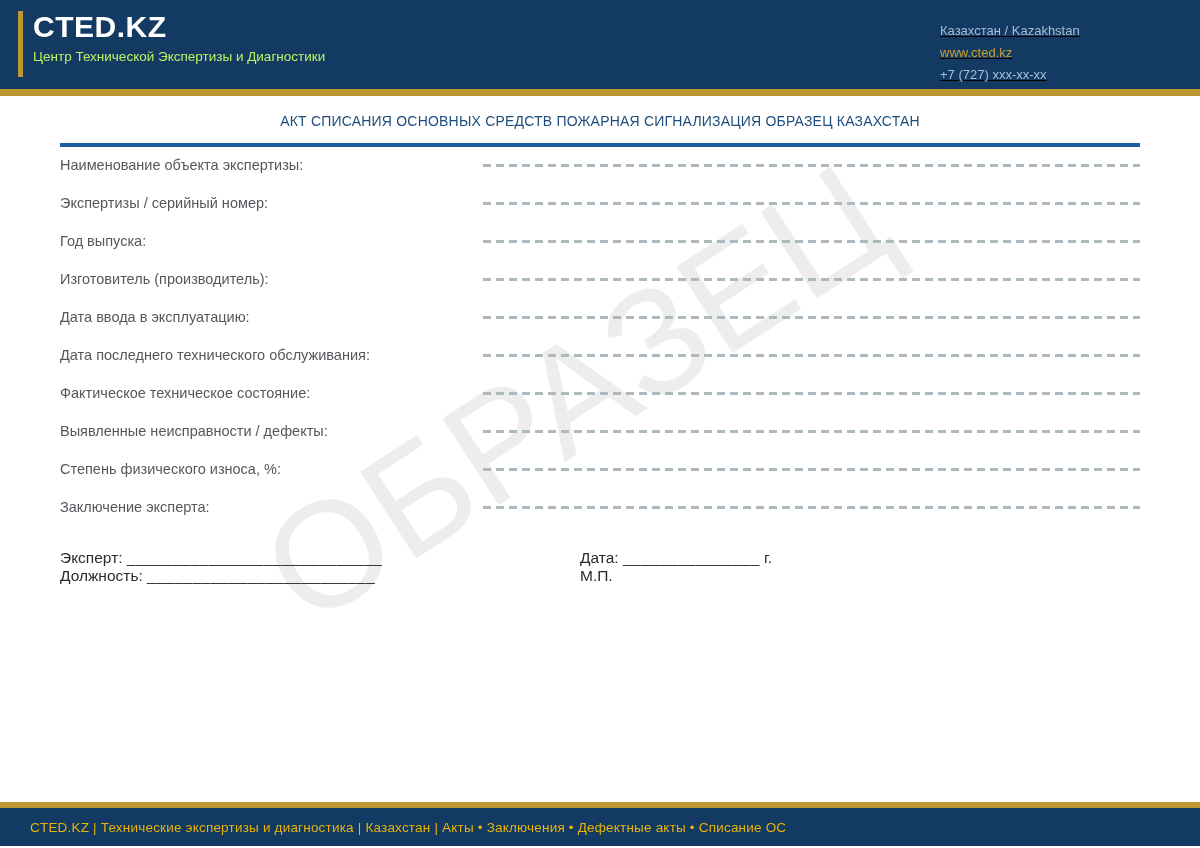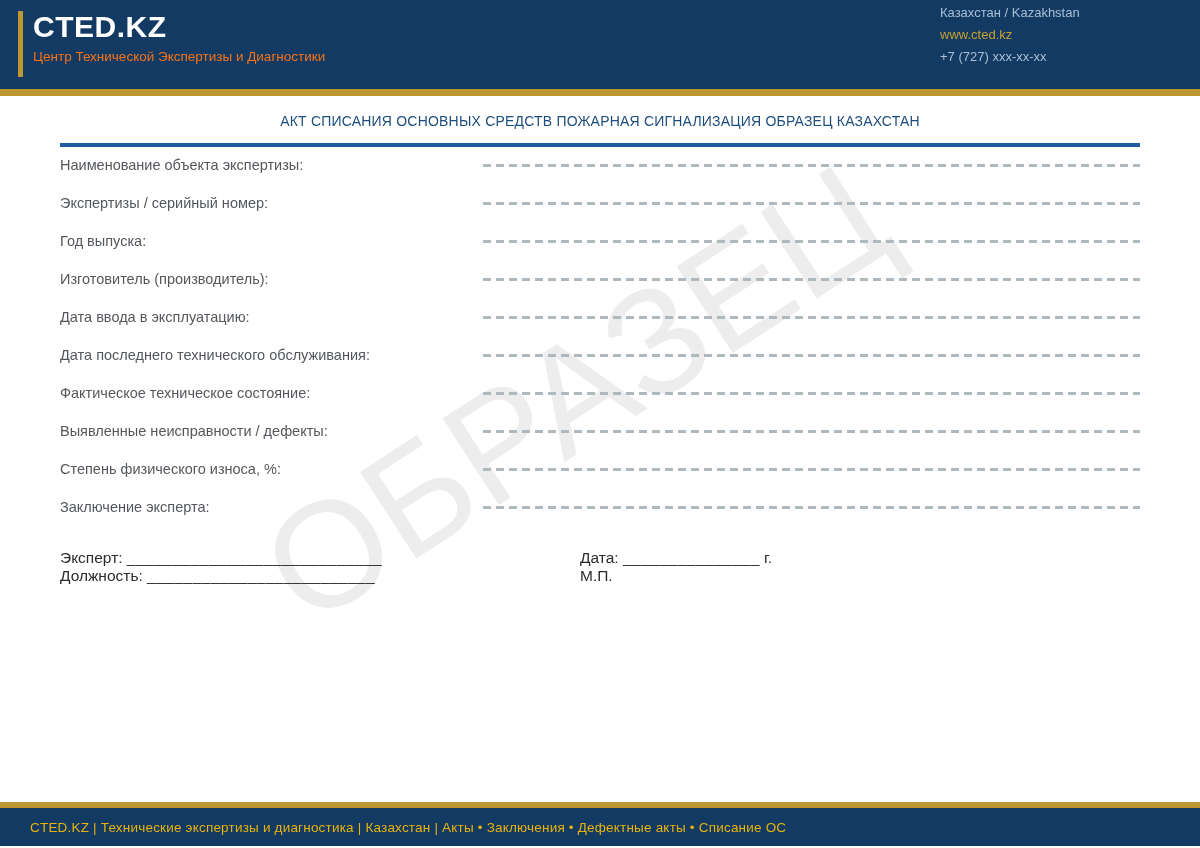--- a/index.html
+++ b/index.html
@@ -30,25 +30,25 @@
   .logo-block { position: absolute; left: 33px; top: 8px; }
   .logo {
     color: #ffffff;
     font-size: 30px;
     font-weight: bold;
     letter-spacing: 0.5px;
     line-height: 38px;
   }
   .tagline {
     margin-top: 3px;
-    color: #f97316;
+    color: #bef264;
     font-size: 13.5px;
     text-align: center;
   }
-  .contact-block { position: absolute; left: 940px; top: 2px; }
+  .contact-block { position: absolute; left: 940px; top: 20px; text-decoration: underline; }
   .contact-line { font-size: 13px; line-height: 22px; color: #A9BFD6; }
   .contact-line.site { color: #C8A02F; cursor: pointer; }
 
   .gold-divider-top { width: 100%; height: 7px; background: #BD9732; }
 
   
   .doc-title {
     margin-top: 17px;
     text-align: center;
     color: #1D4D7C;

